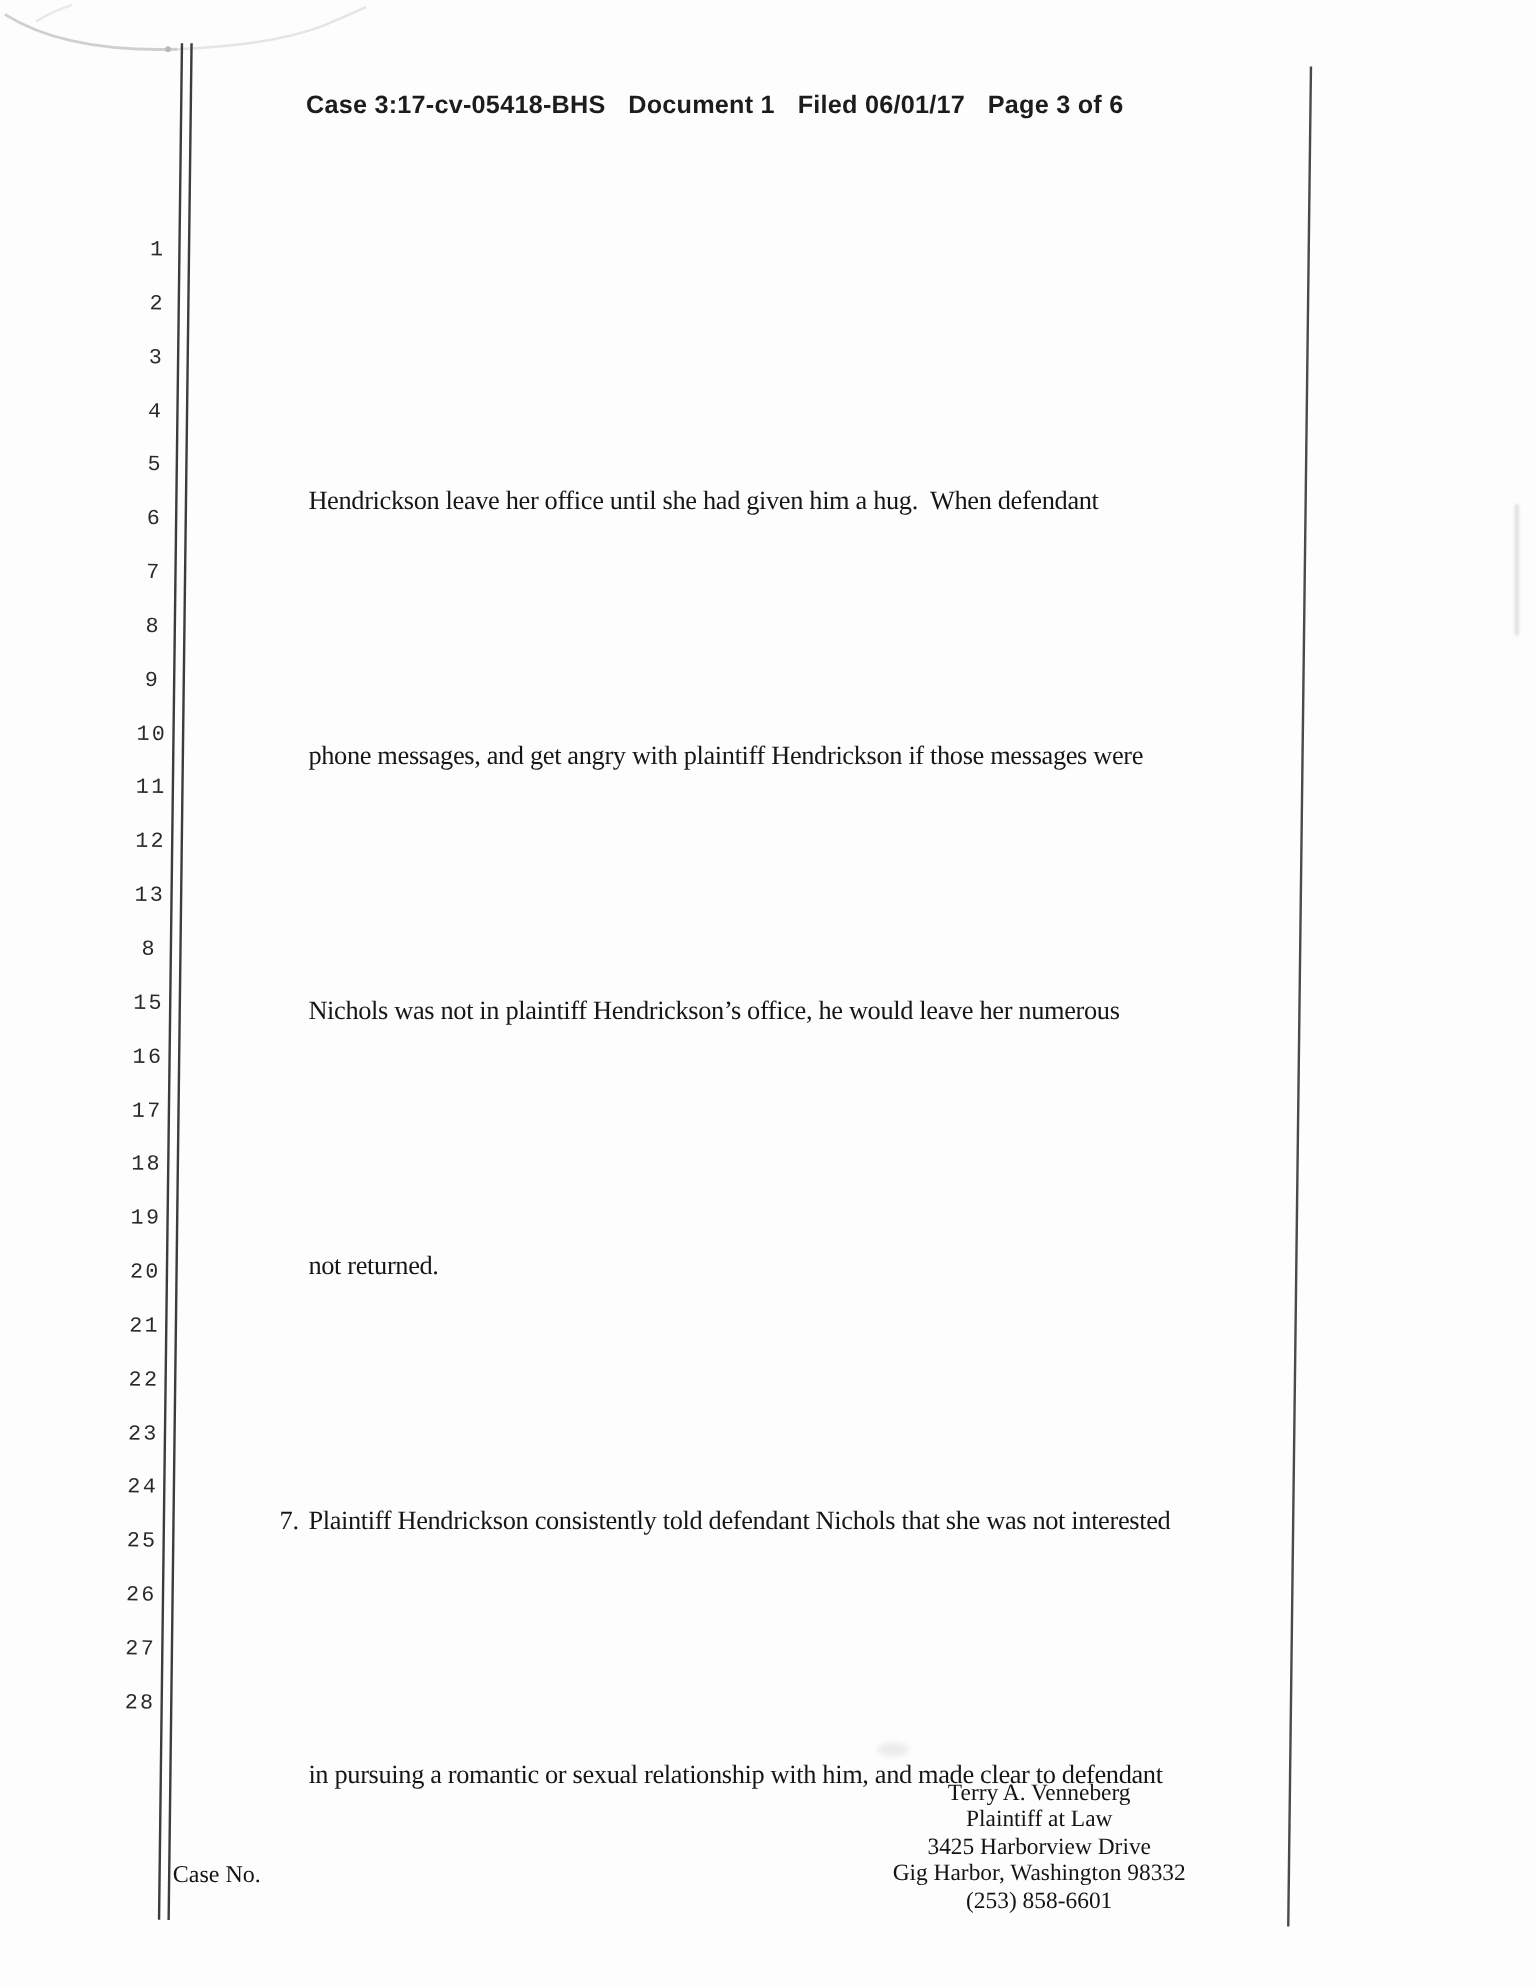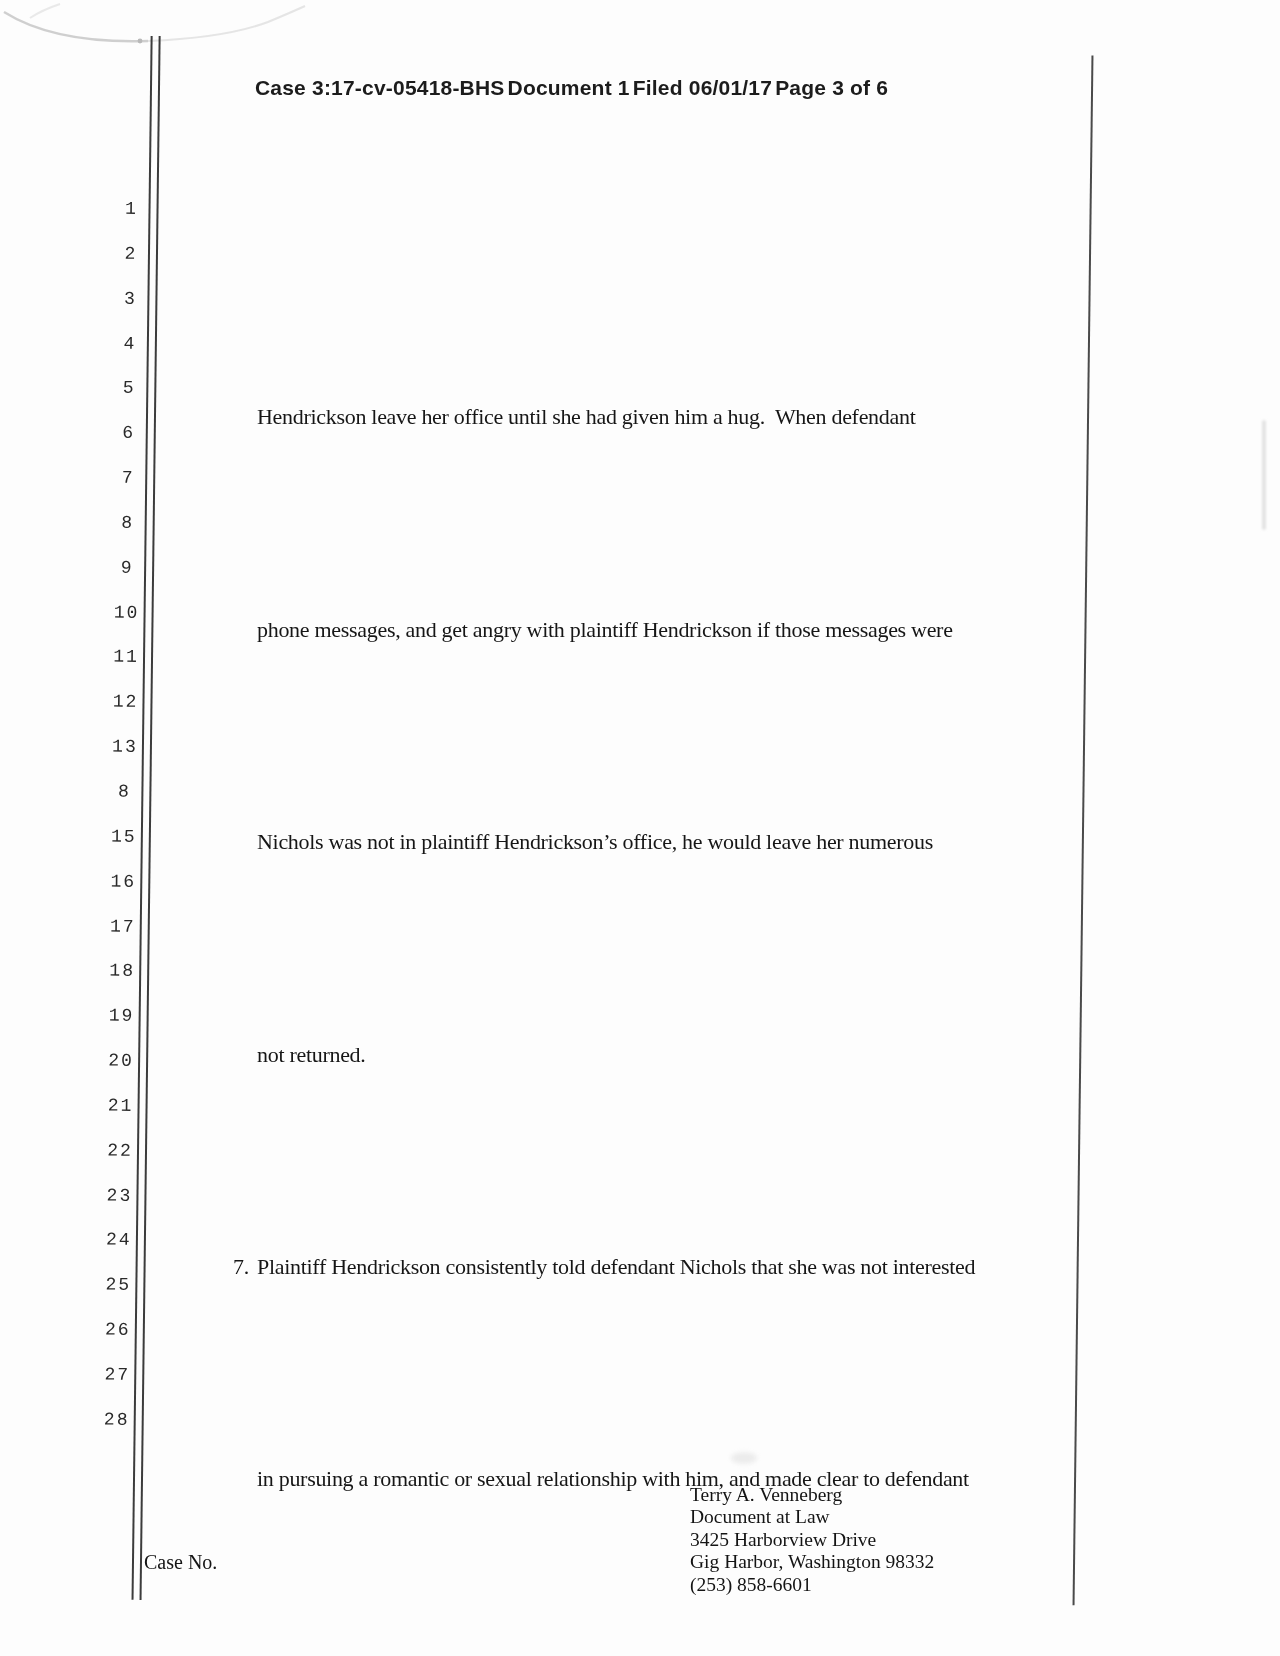--- a/index.html
+++ b/index.html
@@ -7,21 +7,21 @@
     position:relative;
     width:1280px;height:1656px;
     background:#fdfdfd;
     overflow:hidden;
     font-family:"Liberation Serif", serif;
     color:#161616;
   }
   
   .stamp{
     position:absolute;left:255px;top:76px;
-    display:flex;gap:3px;
+    display:flex;gap:19px;
     font-family:"Liberation Sans", sans-serif;
     font-size:21px;font-weight:600;color:#1c1c1c;
     letter-spacing:.2px;white-space:pre;text-align:center;
   }
   
   .ruled{
     position:absolute;inset:0;
     transform:rotate(0.7deg);
     transform-origin:50% 50%;
     pointer-events:none;
@@ -45,21 +45,21 @@
   .bline{position:relative;}
   .pnum{position:absolute;left:-24px;top:0;}
   
   .footer-left{
     position:absolute;left:144px;top:1497px;
     font-size:20px;line-height:26px;color:#141414;
     white-space:pre;
   }
   .attorney{
     position:absolute;left:690px;top:1484px;width:352px;
-    text-align:left;font-size:19.5px;line-height:22.4px;color:#141414;
+    text-align:center;font-size:19.5px;line-height:22.4px;color:#141414;
   }
   
   .artifact-tl{position:absolute;left:0;top:0;}
   .smudge-right{
     position:absolute;left:1262px;top:420px;width:4px;height:110px;
     background:#e4e4e4;filter:blur(1px);border-radius:2px;
   }
   .smudge-footer{
     position:absolute;left:731px;top:1452px;width:26px;height:12px;
     background:#ececec;filter:blur(2px);border-radius:50%;
@@ -202,19 +202,19 @@
     
       
     </div>
 
   <div class="footer-left">
     <div>Case No.</div>
   </div>
 
   <div class="attorney">
     <div>Terry A. Venneberg</div>
-    <div>Document at Law</div>
+    <div>Plaintiff at Law</div>
     <div>3425 Harborview Drive</div>
     <div>Gig Harbor, Washington  98332</div>
     <div>(253) 858-6601</div>
   </div>
 
 </div>
 
 </body></html>

